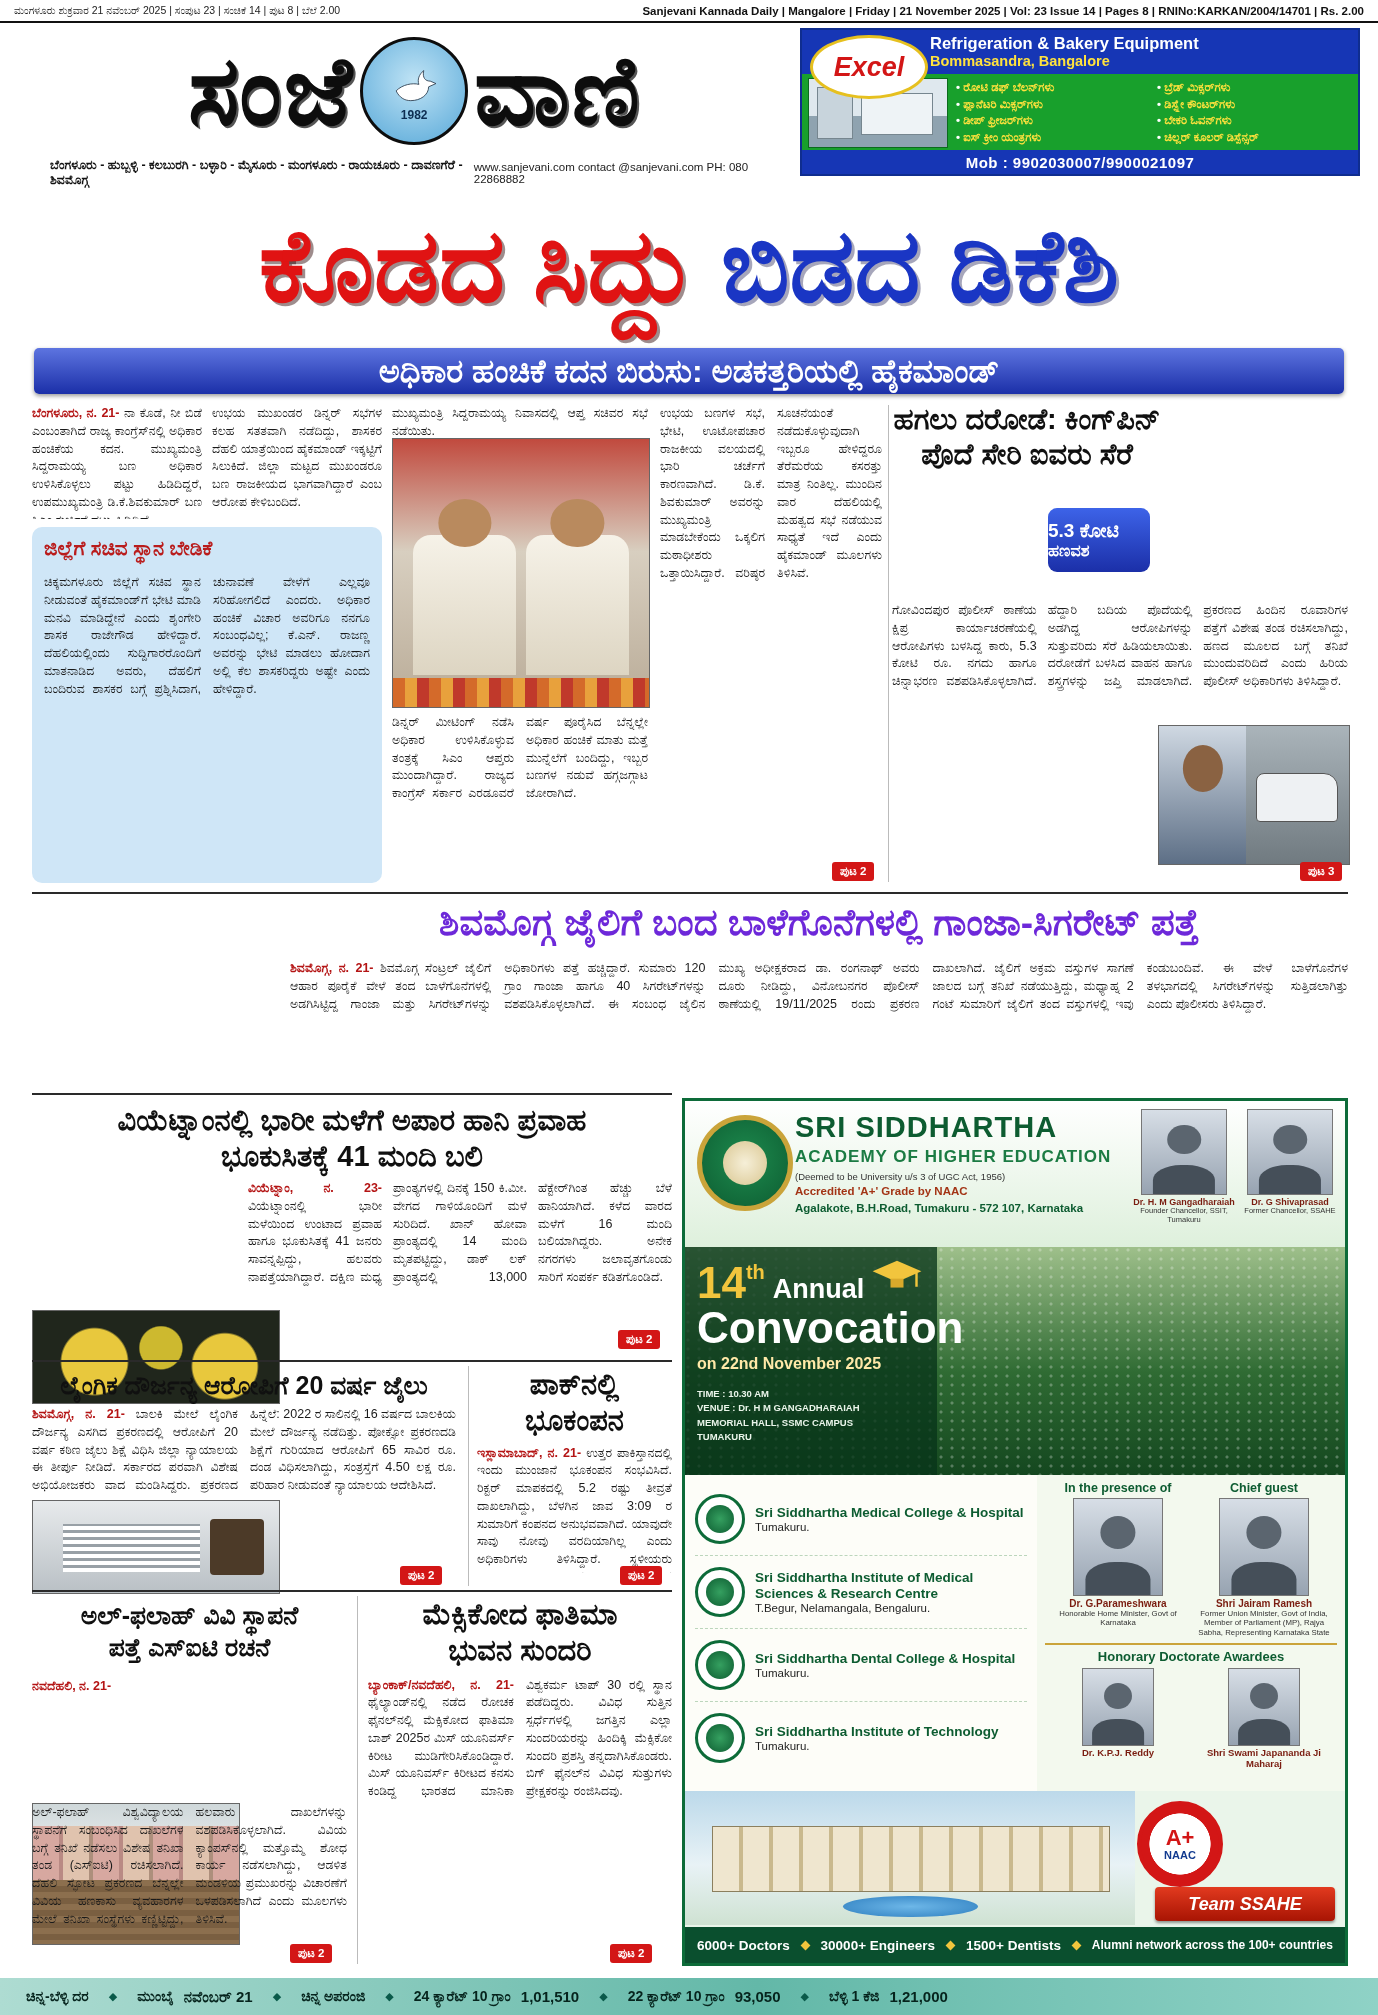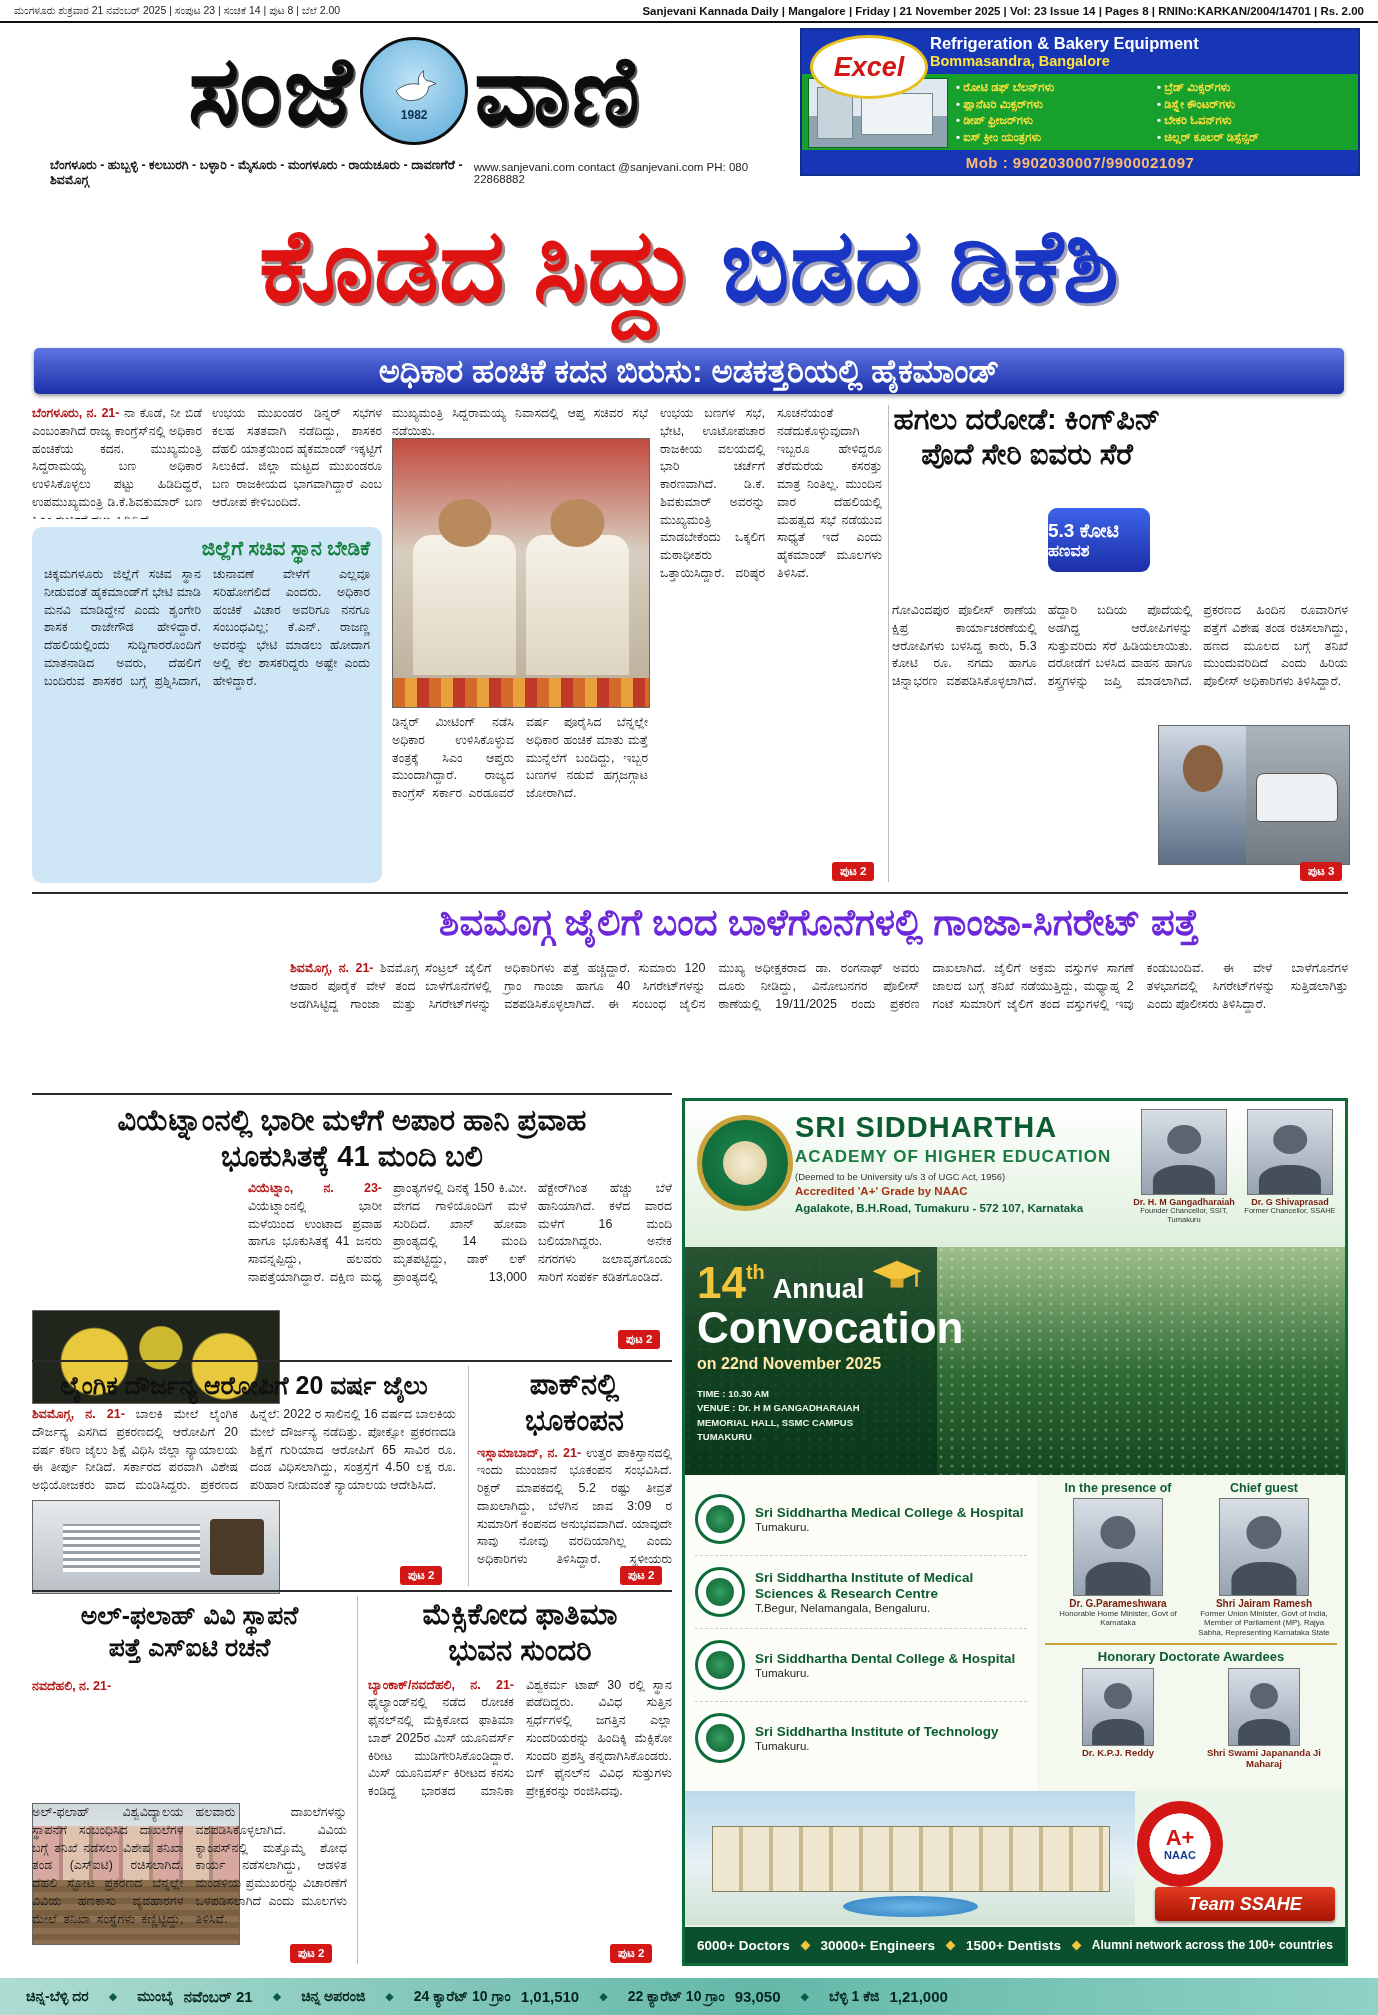--- a/index.html
+++ b/index.html
@@ -46,34 +46,34 @@
             color:#d31616;font-style:italic;font-weight:800;font-size:27px;z-index:3;}
   .xad-body{height:76px;display:flex;}
   .xad-img{width:138px;height:68px;margin:4px 0 0 6px;border:1px solid #0b6b1c;
            background:linear-gradient(180deg,#dfe8ee 0 55%,#8fa3b0 55%);position:relative;}
   .xad-img::before{content:"";position:absolute;left:8px;top:8px;width:34px;height:50px;background:#c8d4dc;border:1px solid #76868f;}
   .xad-img::after{content:"";position:absolute;left:52px;top:14px;width:70px;height:40px;background:#eef3f6;border:1px solid #76868f;}
   .xad-items{flex:1;display:grid;grid-template-columns:1fr 1fr;gap:0 8px;padding:5px 8px;align-content:center;}
   .xad-items div{color:#ffe23d;font-weight:bold;font-size:11.5px;line-height:1.45;white-space:nowrap;overflow:hidden;}
   .xad-items div::before{content:"• ";color:#fff;}
   .xad-mob{height:24px;background:#1636b5;display:flex;align-items:center;justify-content:center;
-           color:#fdba74;font-weight:800;font-size:15px;letter-spacing:.5px;}
+           color:#ffffff;font-weight:800;font-size:15px;letter-spacing:.5px;}
 
   
   .mainhead{top:192px;left:20px;width:1338px;height:148px;display:flex;align-items:center;justify-content:center;gap:26px;}
   .mh-red{font-size:102px;font-weight:900;color:#e01313;text-shadow:3px 3px 0 rgba(40,0,0,.45);line-height:1;}
   .mh-blue{font-size:102px;font-weight:900;color:#1a36c4;text-shadow:3px 3px 0 rgba(0,0,60,.35);line-height:1;}
   .strap{top:348px;left:34px;width:1310px;height:46px;border-radius:5px;
          background:linear-gradient(180deg,#5d74e0,#1b2fa8);box-shadow:0 2px 4px rgba(0,0,0,.4);
          display:flex;align-items:center;justify-content:center;color:#fff;font-weight:800;font-size:32px;}
 
   
   .subbox{top:527px;left:32px;width:350px;height:356px;background:#cfe6f7;border-radius:10px;
           box-sizing:border-box;padding:10px 12px;}
-  .subbox h3{margin:0 0 6px 0;font-size:20px;text-align:right;color:#15803d;}
+  .subbox h3{margin:0 0 14px 0;font-size:20px;text-align:left;color:#b91c1c;}
 
   
   .kp-h{font-size:29px;font-weight:900;line-height:1.2;color:#101010;}
   .kp-badge{top:508px;left:1048px;width:102px;height:64px;border-radius:9px;
             background:linear-gradient(180deg,#3d63e8,#1b2fa8);color:#fff;display:flex;flex-direction:column;
             align-items:flex-start;justify-content:center;font-weight:900;}
   .kp-badge .b1{font-size:19px;} .kp-badge .b2{font-size:16px;}
 
   
   .h-ganja{font-size:37px;font-weight:900;color:#6d28d9;}

